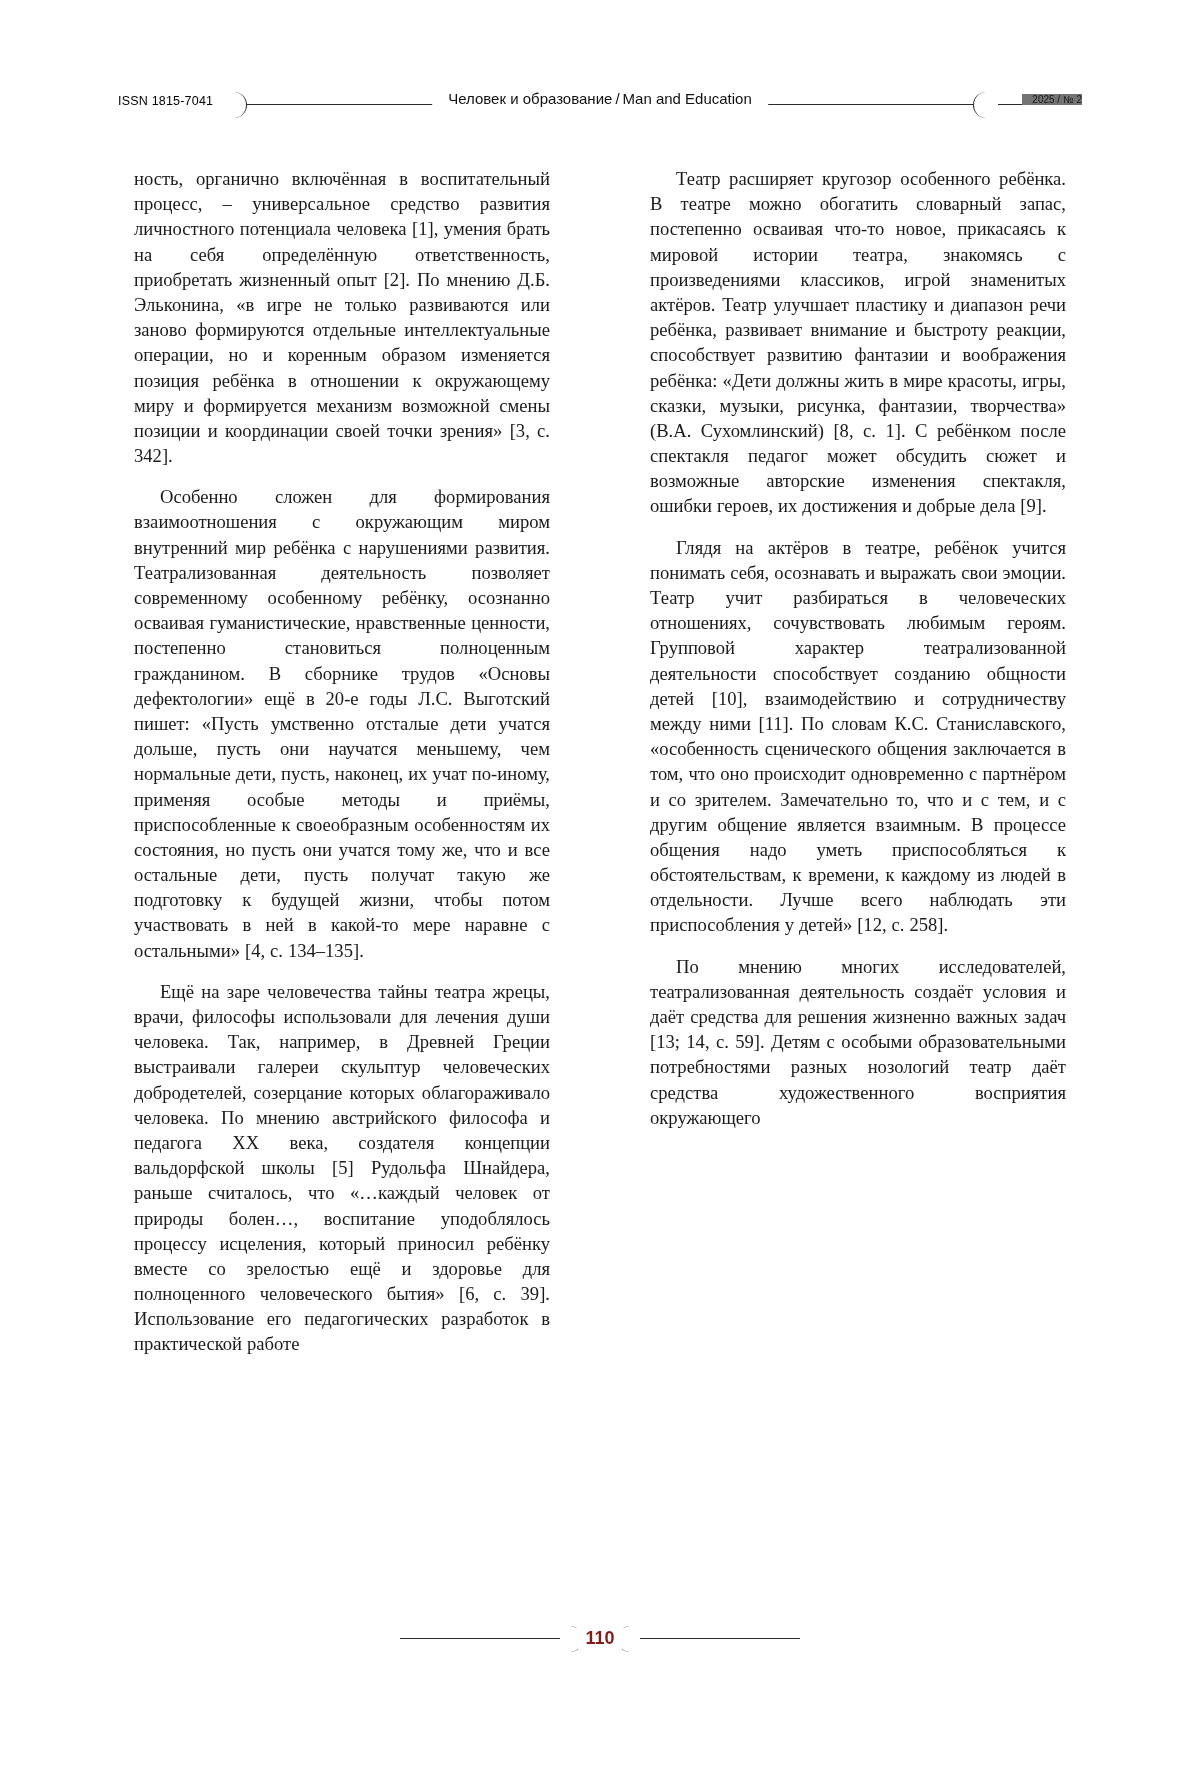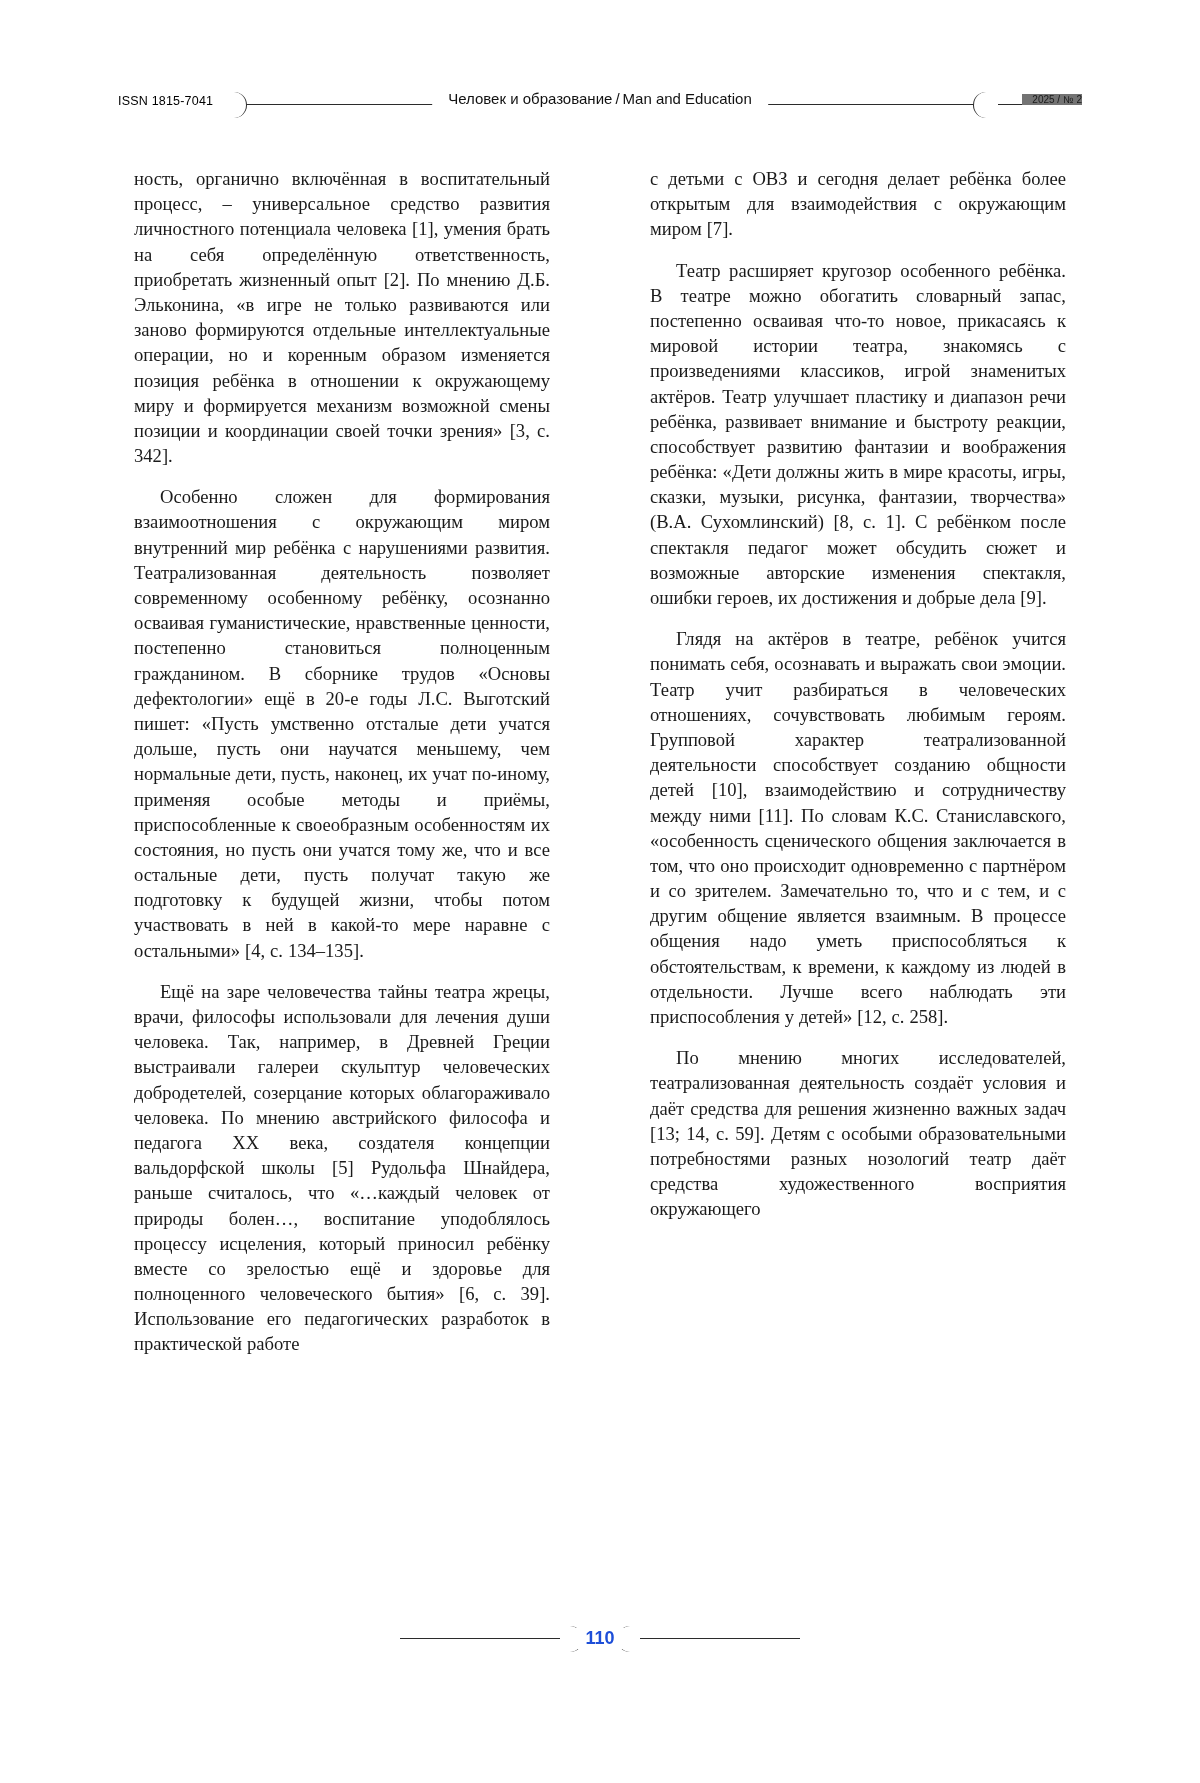--- a/index.html
+++ b/index.html
@@ -160,21 +160,21 @@
   .page-number {
     position: absolute;
     left: 50%;
     transform: translateX(-50%);
     top: 0px;
     background: #ffffff;
     padding: 0 14px;
     font-family: "Liberation Sans", sans-serif;
     font-size: 18px;
     font-weight: 600;
-    color: #1d4ed8;
+    color: #7f1d1d;
   }
 </style>
 </head>
 <body>
 
 <div class="page">
 
   <div class="header">
     <div class="header-rule"></div>
     <div class="header-curve-left"></div>
@@ -186,21 +186,20 @@
     <div class="header-issue">2025 / № 2</div>
   </div>
 
   <div class="columns">
     <div class="col">
       <p class="noindent">ность, органично включённая в воспитательный процесс, – универсальное средство развития личностного потенциала человека [1], умения брать на себя определённую ответственность, приобретать жизненный опыт [2]. По мнению Д.Б. Эльконина, «в игре не только развиваются или заново формируются отдельные интеллектуальные операции, но и коренным образом изменяется позиция ребёнка в отношении к окружающему миру и формируется механизм возможной смены позиции и координации своей точки зрения» [3, с. 342].</p>
       <p>Особенно сложен для формирования взаимоотношения с окружающим миром внутренний мир ребёнка с нарушениями развития. Театрализованная деятельность позволяет современному особенному ребёнку, осознанно осваивая гуманистические, нравственные ценности, постепенно становиться полноценным гражданином. В сборнике трудов «Основы дефектологии» ещё в 20-е годы Л.С. Выготский пишет: «Пусть умственно отсталые дети учатся дольше, пусть они научатся меньшему, чем нормальные дети, пусть, наконец, их учат по-иному, применяя особые методы и приёмы, приспособленные к своеобразным особенностям их состояния, но пусть они учатся тому же, что и все остальные дети, пусть получат такую же подготовку к будущей жизни, чтобы потом участвовать в ней в какой-то мере наравне с остальными» [4, с. 134–135].</p>
       <p>Ещё на заре человечества тайны театра жрецы, врачи, философы использовали для лечения души человека. Так, например, в Древней Греции выстраивали галереи скульптур человеческих добродетелей, созерцание которых облагораживало человека. По мнению австрийского философа и педагога XX века, создателя концепции вальдорфской школы [5] Рудольфа Шнайдера, раньше считалось, что «…каждый человек от природы болен…, воспитание уподоблялось процессу исцеления, который приносил ребёнку вместе со зрелостью ещё и здоровье для полноценного человеческого бытия» [6, с. 39]. Использование его педагогических разработок в практической работе</p>
     </div>
     <div class="col">
-      <p class="noindent">с детьми с ОВЗ и сегодня делает ребёнка более открытым для взаимодействия с окружающим миром [7].</p>
       <p>Театр расширяет кругозор особенного ребёнка. В театре можно обогатить словарный запас, постепенно осваивая что-то новое, прикасаясь к мировой истории театра, знакомясь с произведениями классиков, игрой знаменитых актёров. Театр улучшает пластику и диапазон речи ребёнка, развивает внимание и быстроту реакции, способствует развитию фантазии и воображения ребёнка: «Дети должны жить в мире красоты, игры, сказки, музыки, рисунка, фантазии, творчества» (В.А. Сухомлинский) [8, с. 1]. С ребёнком после спектакля педагог может обсудить сюжет и возможные авторские изменения спектакля, ошибки героев, их достижения и добрые дела [9].</p>
       <p>Глядя на актёров в театре, ребёнок учится понимать себя, осознавать и выражать свои эмоции.  Театр учит разбираться в человеческих отношениях, сочувствовать любимым героям. Групповой характер театрализованной деятельности способствует созданию общности детей [10], взаимодействию и сотрудничеству между ними [11]. По словам К.С. Станиславского, «особенность сценического общения заключается в том, что оно происходит одновременно с партнёром и со зрителем. Замечательно то, что и с тем, и с другим общение является взаимным. В процессе общения надо уметь приспособляться к обстоятельствам, к времени, к каждому из людей в отдельности. Лучше всего наблюдать эти приспособления у детей» [12, с. 258].</p>
       <p>По мнению многих исследователей, театрализованная деятельность создаёт условия и даёт средства для решения жизненно важных задач [13; 14, с. 59]. Детям с особыми образовательными потребностями разных нозологий театр даёт средства художественного восприятия окружающего</p>
     </div>
   </div>
 
   <div class="footer">
     <div class="footer-rule"></div>
     <div class="footer-curve-left"></div>
     <div class="footer-curve-right"></div>

